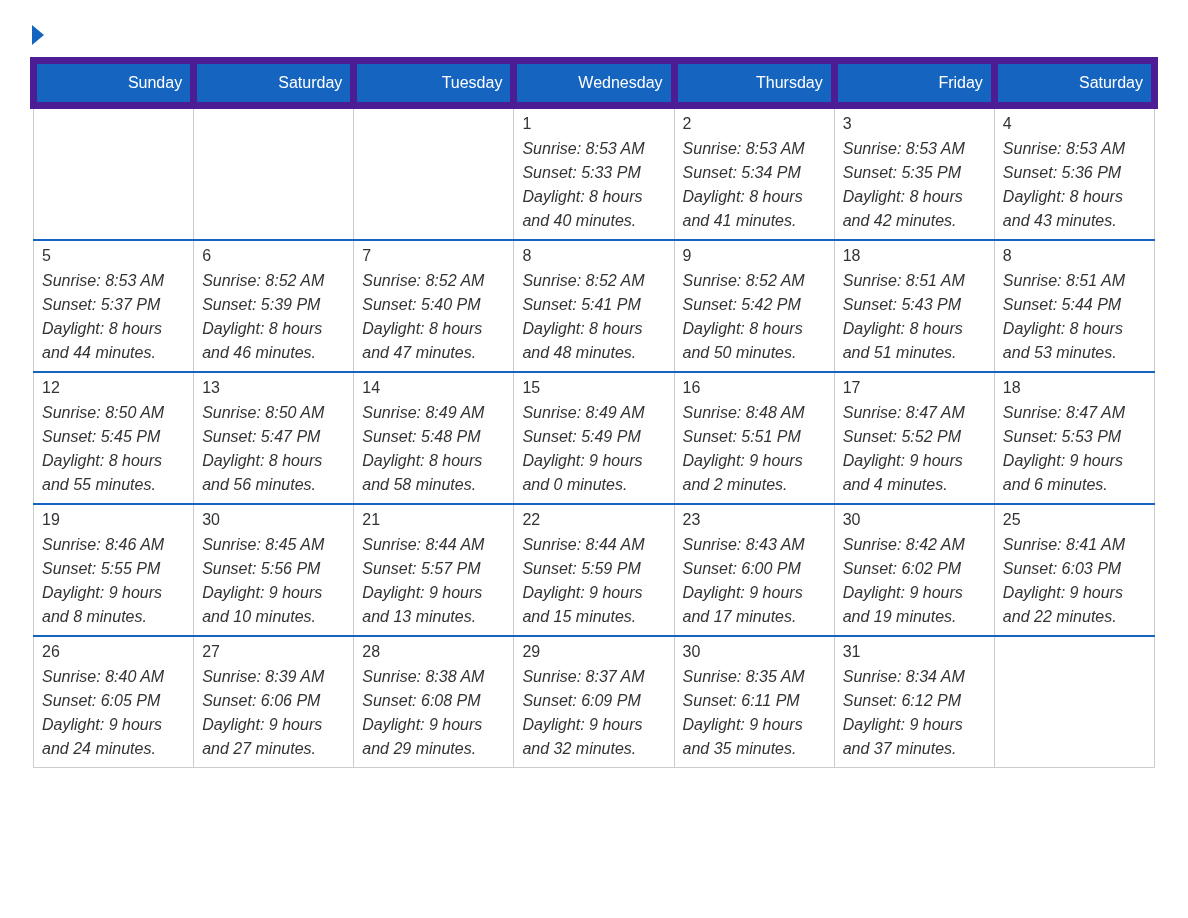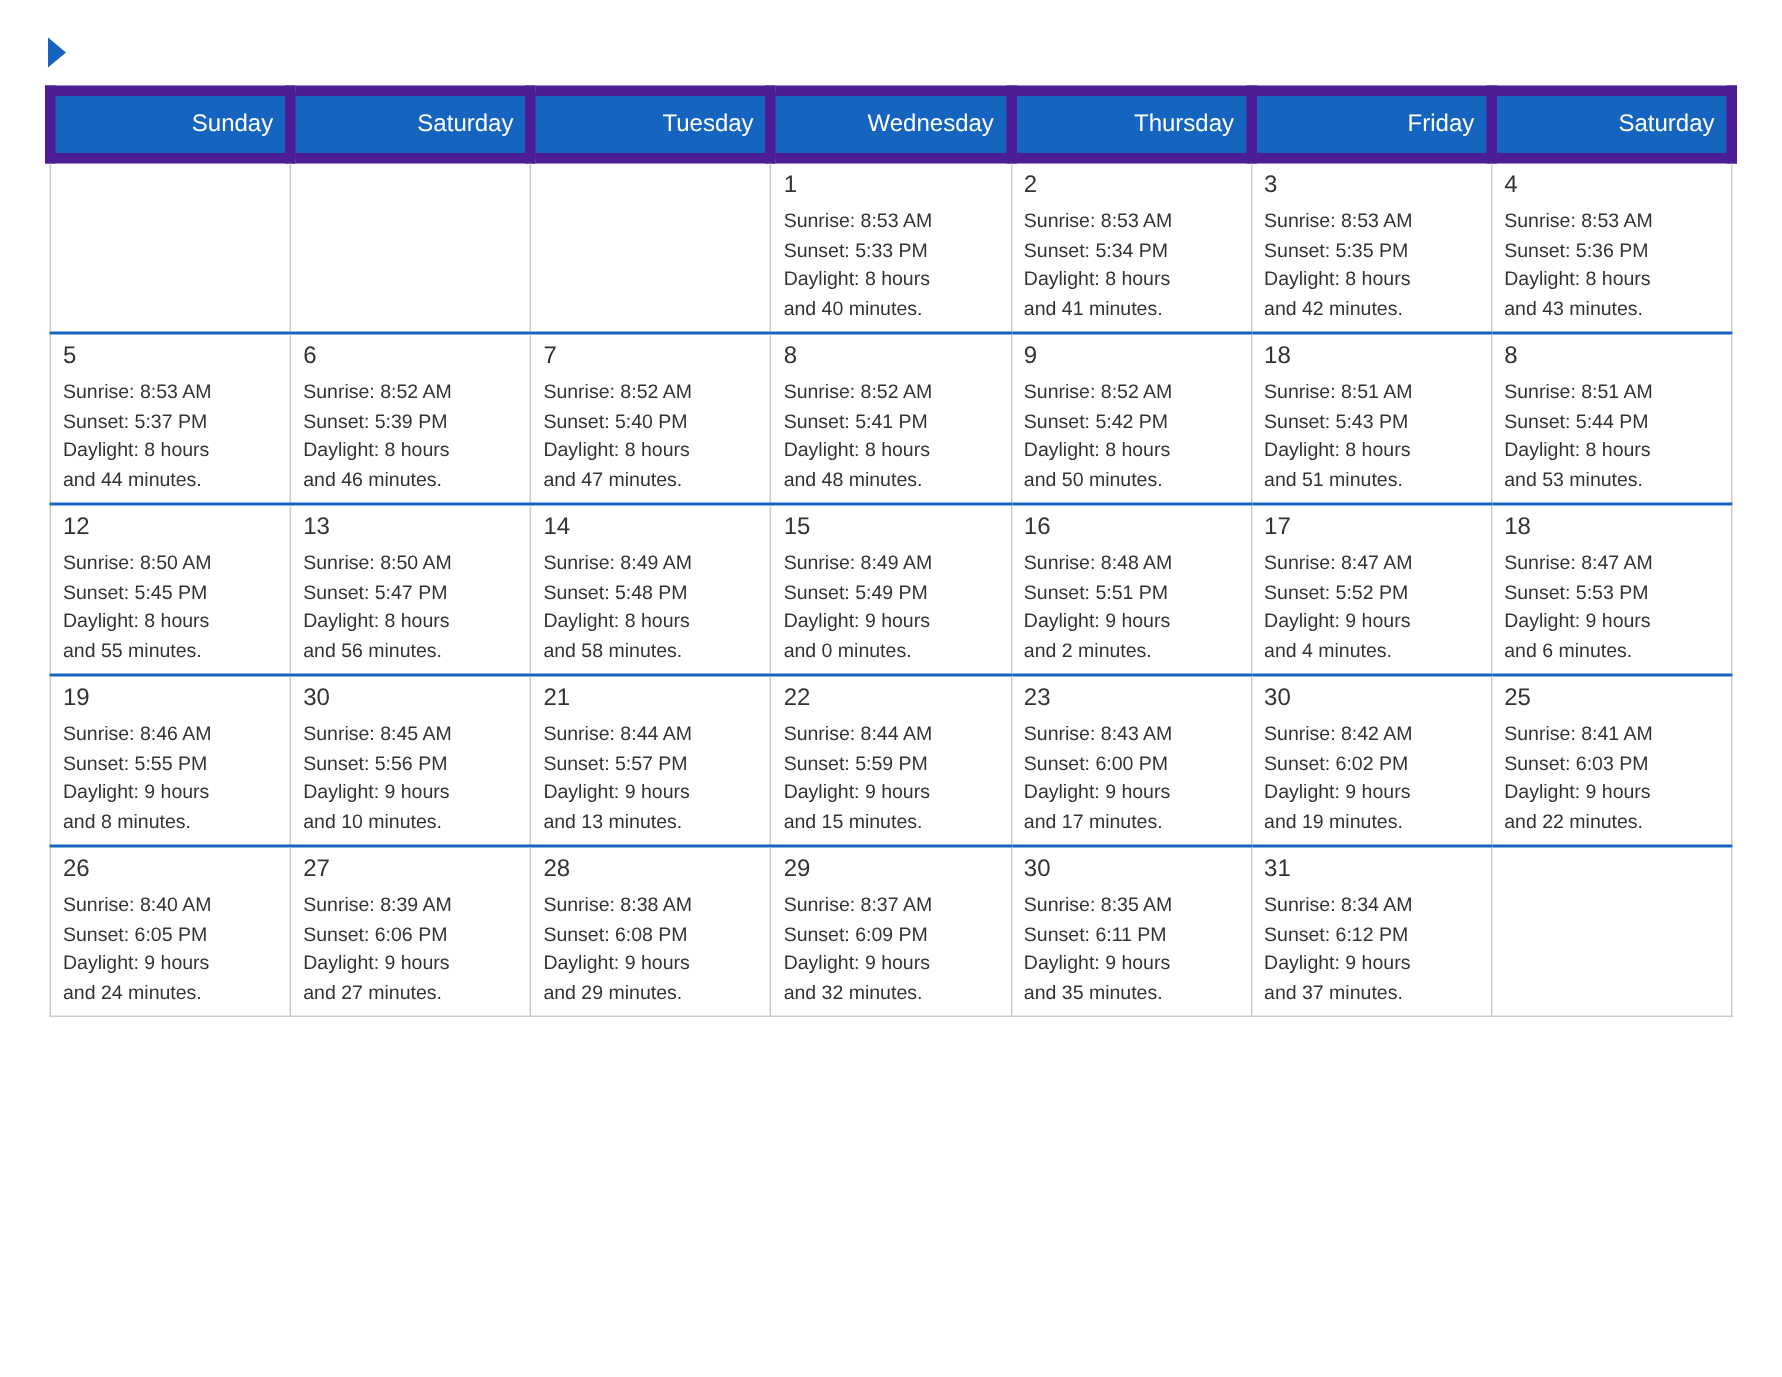--- a/index.html
+++ b/index.html
@@ -85,23 +85,24 @@
       min-height: 110px;
       height: 110px;
     }
     .day-number {
       font-size: 16px;
       color: #333;
       font-weight: normal;
       margin-bottom: 4px;
     }
     .day-info {
-      font-size: 13px;
+      font-size: 16px;
       color: #333;
       line-height: 1.5;
+      font-style: italic;
     }
     .empty-cell {
       background: #fff;
     }
     .calendar tbody tr td {
       border-top: 2px solid #1565c0;
     }
     .calendar tbody tr td + td {
       border-top: 2px solid #1565c0;
     }

